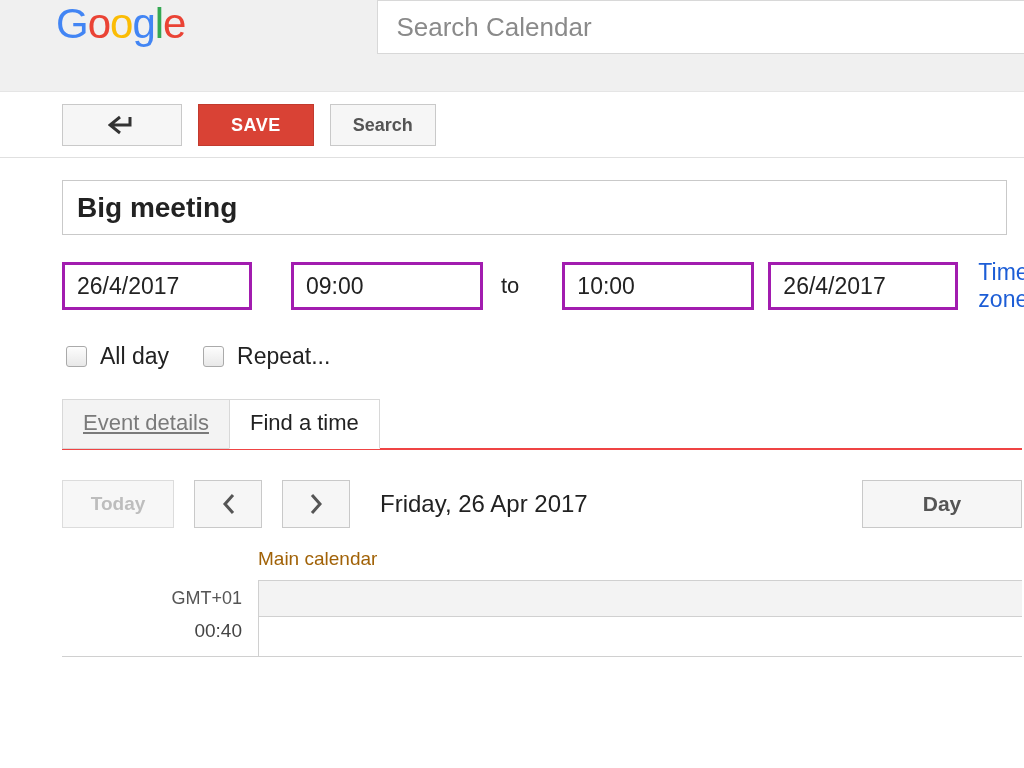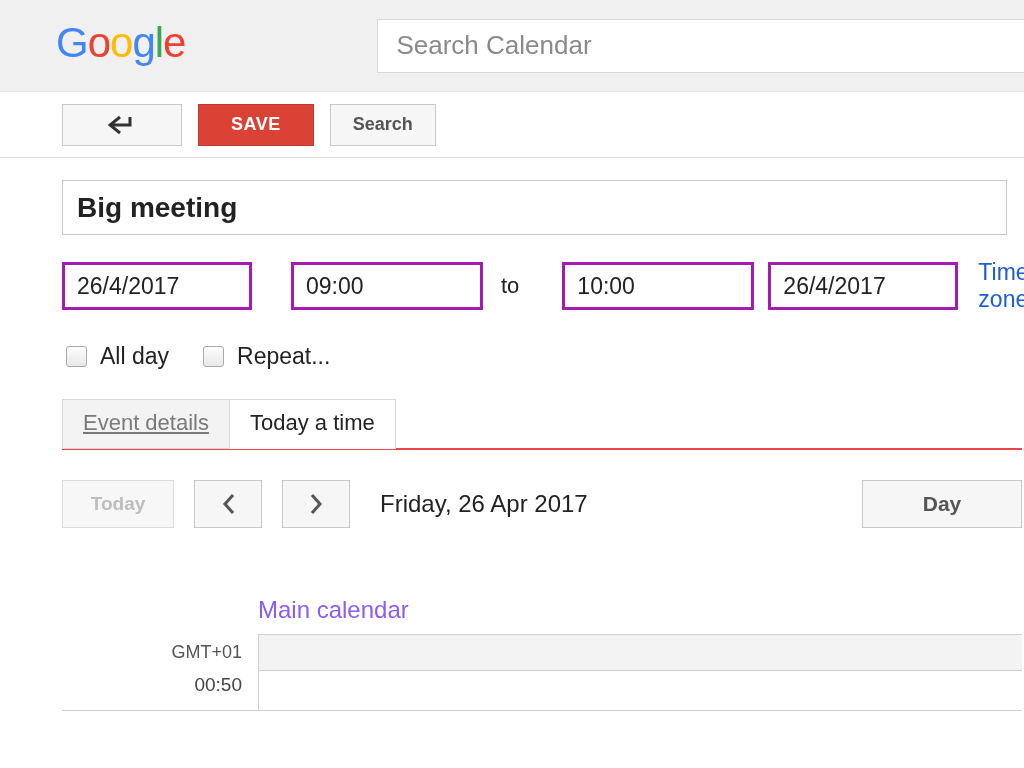--- a/index.html
+++ b/index.html
@@ -4,21 +4,21 @@
 <style>
   * { box-sizing: border-box; font-family: Arial, Helvetica, sans-serif; }
   body { margin: 0; padding: 0; width: 1024px; height: 768px; background: #fff; overflow: hidden; }
 
   
   .header {
     height: 92px;
     background: #f0f0f0;
     border-bottom: 1px solid #e5e5e5;
     display: flex;
-    align-items: center;
+    align-items: flex-start;
     padding-left: 56px;
   }
   .google-logo {
     font-size: 42px;
     font-weight: 500;
     letter-spacing: -1px;
     padding-bottom: 6px;
     display: inline-block;
   }
   .google-logo .g1 { color: #4285F4; }
@@ -42,21 +42,20 @@
     color: #777;
     padding: 0 18px;
   }
   .search-input::placeholder { color: #8a8a8a; }
 
   
   .action-bar {
     height: 66px;
     padding: 12px 0 12px 62px;
     display: flex;
-    align-items: center;
     gap: 16px;
     border-bottom: 1px solid #e0e0e0;
   }
   .btn {
     height: 42px;
     font-size: 18px;
     font-weight: bold;
     border: 1px solid #c9c9c9;
     background: #f6f6f6;
     color: #555;
@@ -205,24 +204,23 @@
     align-items: flex-end;
   }
   .cal-gutter {
     width: 196px;
     text-align: right;
     padding-right: 16px;
     font-size: 18px;
     color: #555;
   }
   .cal-col-label {
-    font-size: 24px;
-    color: #8b5cf6;
+    font-size: 19px;
+    color: #a16207;
     padding-bottom: 10px;
-    margin-top: 48px;
   }
   .gmt-row {
     display: flex;
     height: 36px;
   }
   .gmt-row .cal-gutter { font-size: 18px; color: #555; padding-top: 8px; }
   .gmt-row .cal-body {
     flex: 1;
     border-left: 1px solid #d0d0d0;
     border-top: 1px solid #d0d0d0;
@@ -280,21 +278,21 @@
       <span>All day</span>
     </label>
     <label class="check-wrap">
       <input type="checkbox" style="">
       <span>Repeat...</span>
     </label>
   </div>
 
   <div class="tabs">
     <div class="tab tab-inactive">Event details</div>
-    <div class="tab tab-active">Today a time</div>
+    <div class="tab tab-active">Find a time</div>
   </div>
 
   <div class="sched-bar">
     <button class="sched-btn today-btn">Today</button>
     <button class="sched-btn chev-btn">
       <svg viewBox="0 0 13 22">
         <path d="M11 2 L3 11 L11 20" fill="none" stroke="#555" stroke-width="3"></path>
       </svg>
     </button>
     <button class="sched-btn chev-btn">
@@ -309,18 +307,18 @@
   <div class="cal-area">
     <div class="cal-header-row">
       <div class="cal-gutter"></div>
       <div class="cal-col-label">Main calendar</div>
     </div>
     <div class="gmt-row">
       <div class="cal-gutter">GMT+01</div>
       <div class="cal-body"></div>
     </div>
     <div class="time-row">
-      <div class="cal-gutter">00:50</div>
+      <div class="cal-gutter">00:40</div>
       <div class="cal-body"></div>
     </div>
   </div>
 
 </div>
 
 </body></html>

